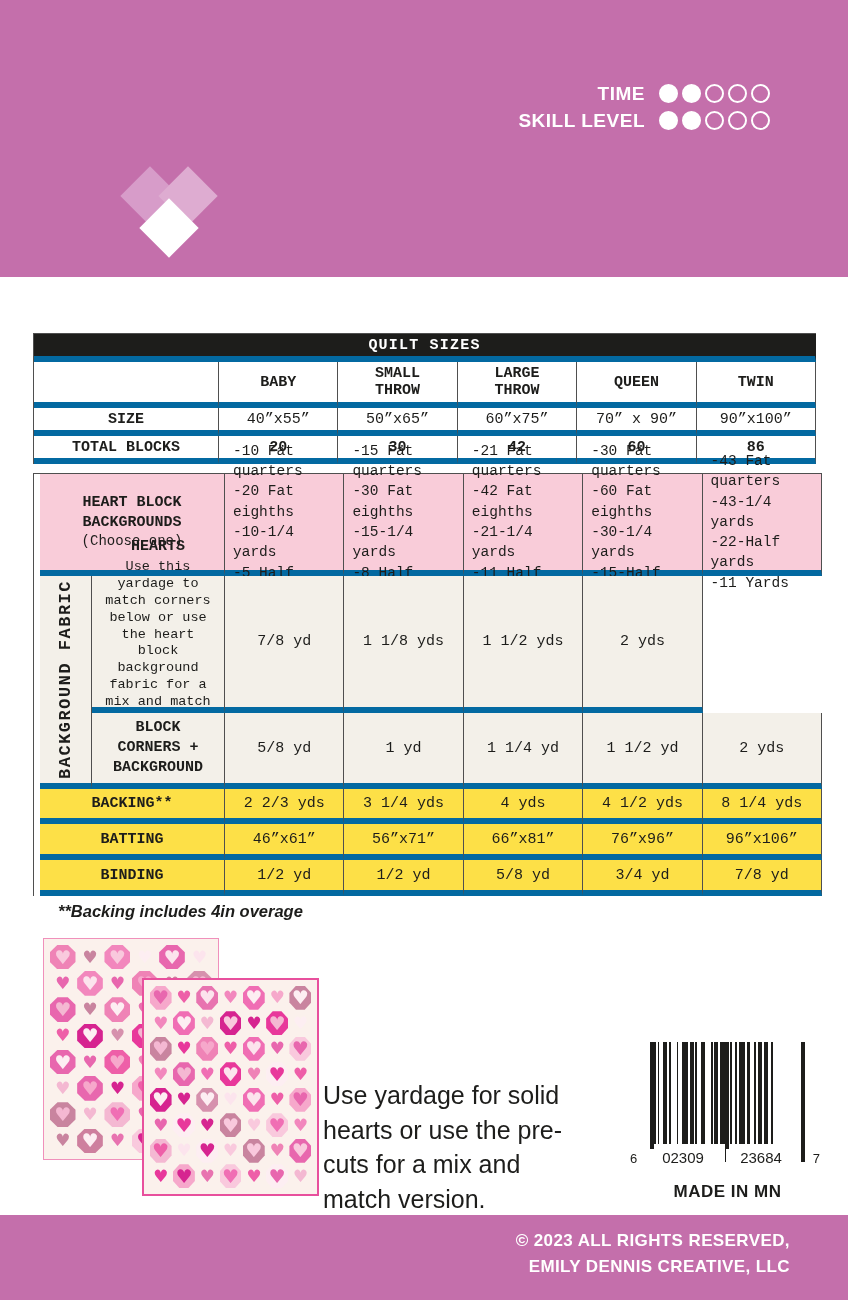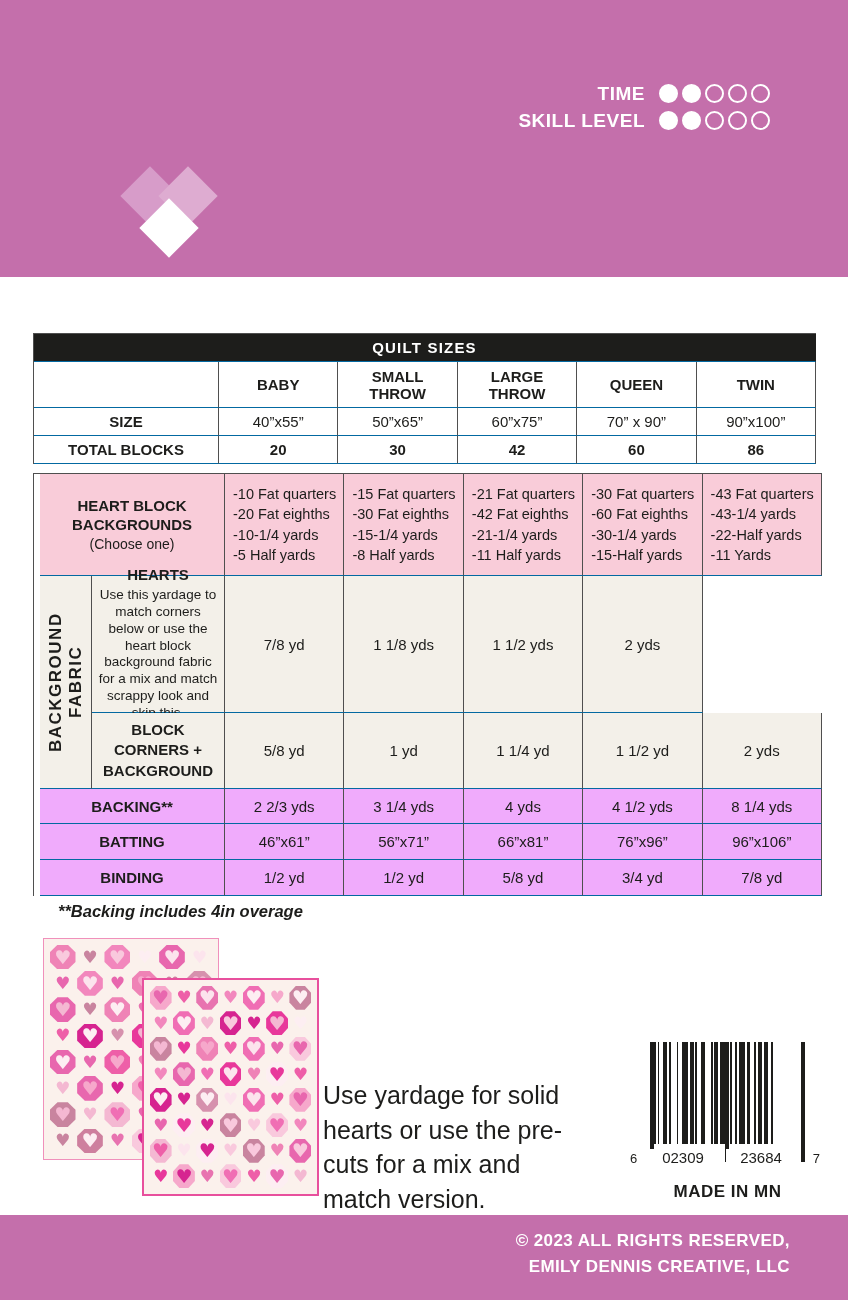--- a/index.html
+++ b/index.html
@@ -22,35 +22,35 @@
   .diamond.dr{left:39px;top:3px;background:#deacd1;}
   .diamond.db{left:20px;top:35px;background:#ffffff;}
 
   .banner{position:absolute;left:237px;top:178px;width:552px;color:#fff;font-weight:bold;
           font-size:16px;line-height:1.55;letter-spacing:.4px;white-space:pre-line;
           font-stretch:condensed;}
 
   
   .tbl{position:absolute;left:33px;width:782px;border-left:1px solid #4f4f4f;border-top:1px solid #4f4f4f;
        display:grid;font-size:15px;}
-  .cell{border-right:1px solid #4f4f4f;border-bottom:1px solid #0369a1;display:flex;
-        align-items:center;justify-content:center;text-align:center;white-space:pre-line;}
+  .cell{border-right:1px solid #4f4f4f;border-bottom:6px solid #0369a1;display:flex;
+        align-items:center;justify-content:center;text-align:center;white-space:pre-line;font-family:Liberation Mono, monospace;}
   .bold{font-weight:bold;}
 
   #t1{top:333px;grid-template-columns:185px repeat(5,1fr);grid-template-rows:28px 46px 28px 28px;}
   .t1-title{grid-column:1/7;background:#1d1d1b;color:#fff;font-weight:bold;letter-spacing:1.2px;
             font-size:15px;border-right:1px solid #1d1d1b;}
   #t1 .cell{background:#fff;}
   #t1 .t1-title{background:#1d1d1b;}
 
   #t2{top:473px;grid-template-columns:52px 133px repeat(5,1fr);
       grid-template-rows:102px 137px 76px 35px 36px 36px;padding-left:6px;}
   .pinkbg{background:#f9ccd9;}
   .creambg{background:#f3f0e9;}
-  .whitebg{background:#f0abfc;}
+  .whitebg{background:#fde047;}
   .hb-label{grid-column:1/3;flex-direction:column;line-height:1.3;}
   .hb-sub{font-weight:normal;font-size:14px;}
   .pv{justify-content:flex-start;text-align:left;padding-left:8px;font-size:14.5px;line-height:1.4;}
   .vlabel{grid-column:1;grid-row:2/4;}
   .vlabel span{writing-mode:vertical-rl;transform:rotate(180deg);font-weight:bold;font-size:17px;
                letter-spacing:1.5px;}
   .stack{flex-direction:column;padding:4px 6px;line-height:1.25;}
   .desc{font-weight:normal;font-size:13.5px;margin-top:2px;}
   .lbl-full{grid-column:1/3;}
   .val{font-size:15px;}

